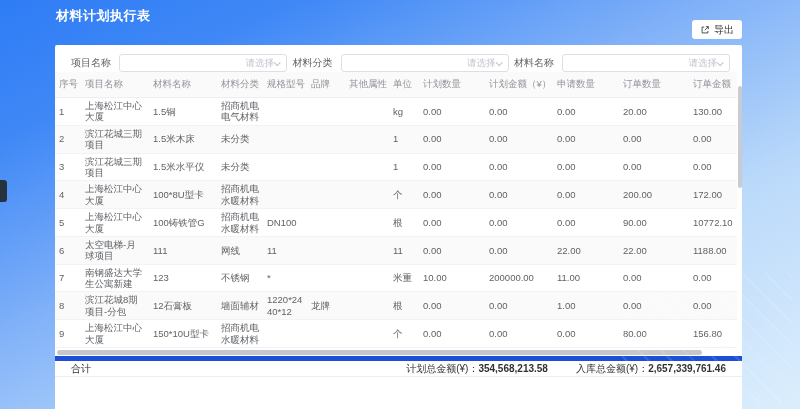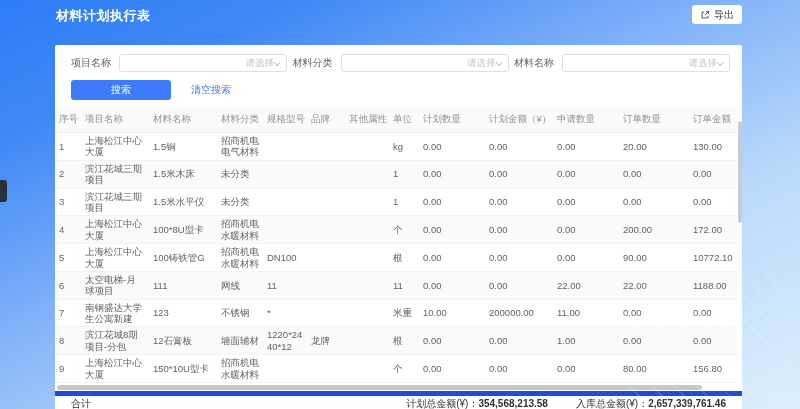--- a/index.html
+++ b/index.html
@@ -3,21 +3,21 @@
 <meta charset="utf-8">
 <style>
   * { box-sizing: border-box; margin: 0; padding: 0; }
   html,body { width:800px; height:409px; overflow:hidden; }
   body { font-family:"Liberation Sans","DejaVu Sans",sans-serif; }
   .page { position:relative; width:800px; height:409px;
     background:linear-gradient(155deg,#2E7CF5 0%,#3F88F6 18%,#7FB0F8 42%,#BAD9FA 68%,#DCEEFD 100%); }
 
   
   .title { position:absolute; left:56px; top:7px; color:#fff; font-size:13px; font-weight:700; letter-spacing:.5px; }
-  .export-btn { position:absolute; right:58px; top:5px; height:19px; background:#fff; border:none;
+  .export-btn { position:absolute; right:58px; top:20px; height:19px; background:#fff; border:none;
     border-radius:3px; font-size:10px; color:#303133; display:flex; align-items:center; gap:4px;
     padding:0 8px; cursor:pointer; font-family:inherit; }
 
   
   .handle { position:absolute; left:0; top:180px; width:7px; height:22px; background:#26323E;
     border-radius:0 3px 3px 0; cursor:pointer; }
 
   
   .watermark { position:absolute; right:8px; bottom:6px; width:170px; height:130px; opacity:.13;
     background:repeating-linear-gradient(45deg,rgba(255,255,255,.9) 0 2px,transparent 2px 16px); pointer-events:none; }
@@ -102,24 +102,20 @@
         </div>
         <div class="fgroup">
           <span class="flabel">材料名称</span>
           <div class="fselect">
             <span class="fplaceholder">请选择</span>
             <span class="caret"></span>
           </div>
         </div>
       </div>
 
-    <div class="actions">
-      <button class="search-btn">搜索</button>
-      <a class="clear-link">清空搜索</a>
-    </div>
 
     <div class="table-wrap">
       <table>
         <thead>
             <tr>
               <th style="width: 26px;">序号</th>
               <th style="width: 68px;">项目名称</th>
               <th style="width: 68px;">材料名称</th>
               <th style="width: 46px;">材料分类</th>
               <th style="width: 44px;">规格型号</th>

